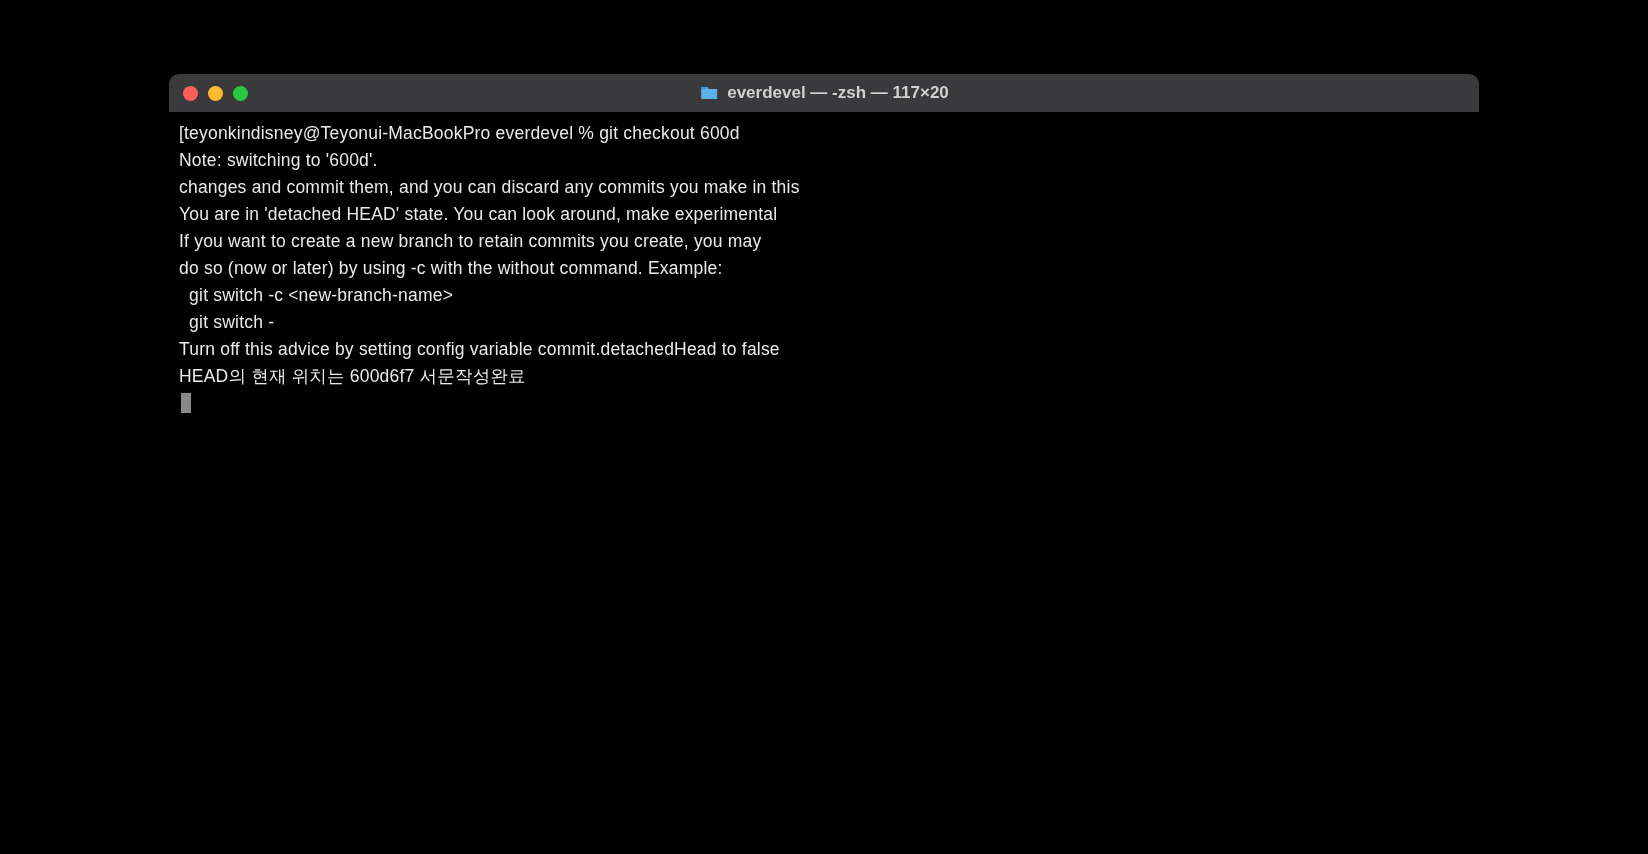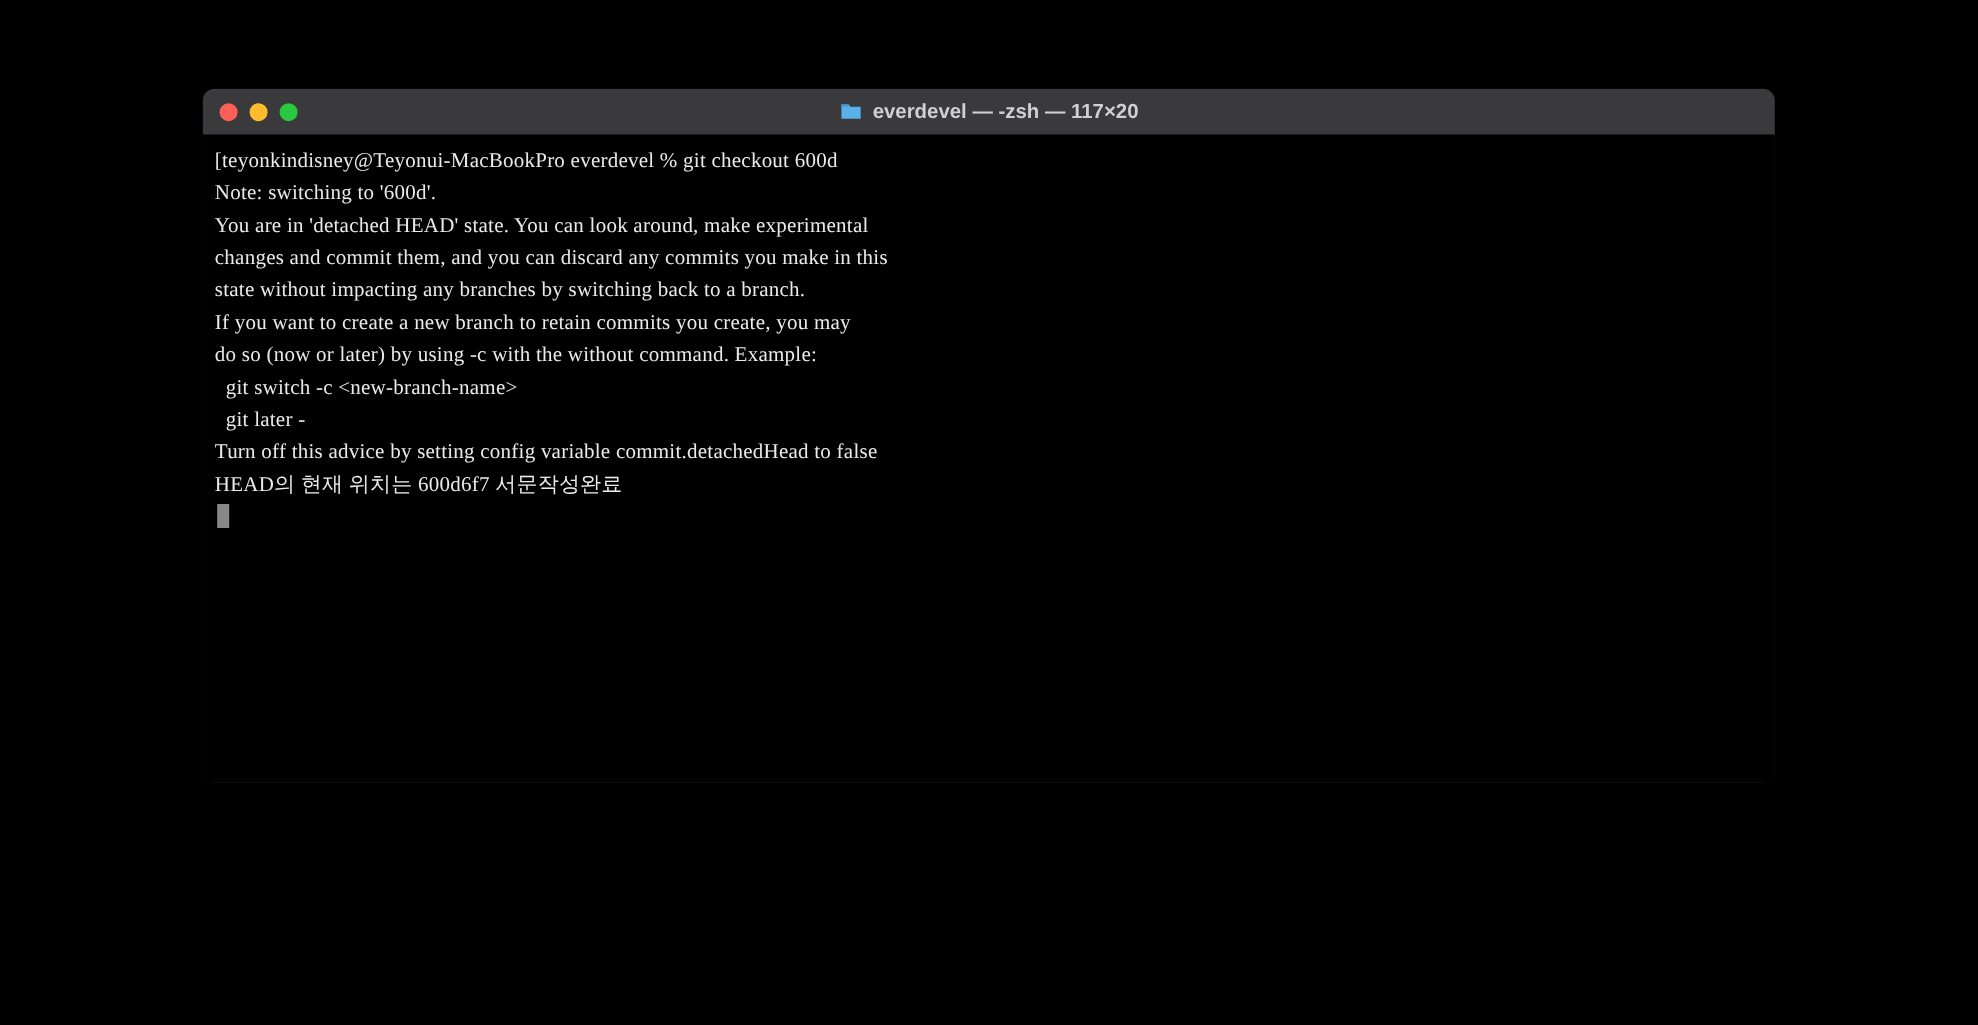--- a/index.html
+++ b/index.html
@@ -65,21 +65,21 @@
     .terminal-body {
       background: #000;
       padding: 8px 10px;
       min-height: 540px;
     }
     .terminal-line {
       color: #eaeaea;
       font-size: 17.5px;
       line-height: 27px;
       white-space: pre;
-      font-family: Liberation Serif, serif;
+      font-family: Liberation Sans, sans-serif;
       letter-spacing: 0.2px;
     }
     .cursor {
       display: inline-block;
       width: 10px;
       height: 20px;
       background: #888;
       vertical-align: text-bottom;
       margin-left: 2px;
     }
@@ -101,30 +101,29 @@
           <path d="M2 2 L8 2 L9.5 4 L2 4 Z" fill="#4a9cd6"></path>
         </svg>
       </span>
       <span>everdevel — -zsh — 117×20</span>
     </div>
   </div>
   <div class="terminal-body">
     <div class="terminal-line">[teyonkindisney@Teyonui-MacBookPro everdevel % git checkout 600d</div>
     <div class="terminal-line">Note: switching to '600d'.</div>
     <div class="terminal-line"></div>
+    <div class="terminal-line">changes and commit them, and you can discard any commits you make in this</div>
     <div class="terminal-line">You are in 'detached HEAD' state. You can look around, make experimental</div>
-    <div class="terminal-line">changes and commit them, and you can discard any commits you make in this</div>
-    <div class="terminal-line">state without impacting any branches by switching back to a branch.</div>
     <div class="terminal-line"></div>
     <div class="terminal-line">If you want to create a new branch to retain commits you create, you may</div>
     <div class="terminal-line">do so (now or later) by using -c with the without command. Example:</div>
     <div class="terminal-line"></div>
     <div class="terminal-line">  git switch -c &lt;new-branch-name&gt;</div>
     <div class="terminal-line"></div>
     <div class="terminal-line"></div>
-    <div class="terminal-line">  git later -</div>
+    <div class="terminal-line">  git switch -</div>
     <div class="terminal-line"></div>
     <div class="terminal-line">Turn off this advice by setting config variable commit.detachedHead to false</div>
     <div class="terminal-line"></div>
     <div class="terminal-line">HEAD의 현재 위치는 600d6f7 서문작성완료</div>
     <div class="terminal-line"><span class="cursor"></span></div>
   </div>
 </div>
 
 </body></html>

